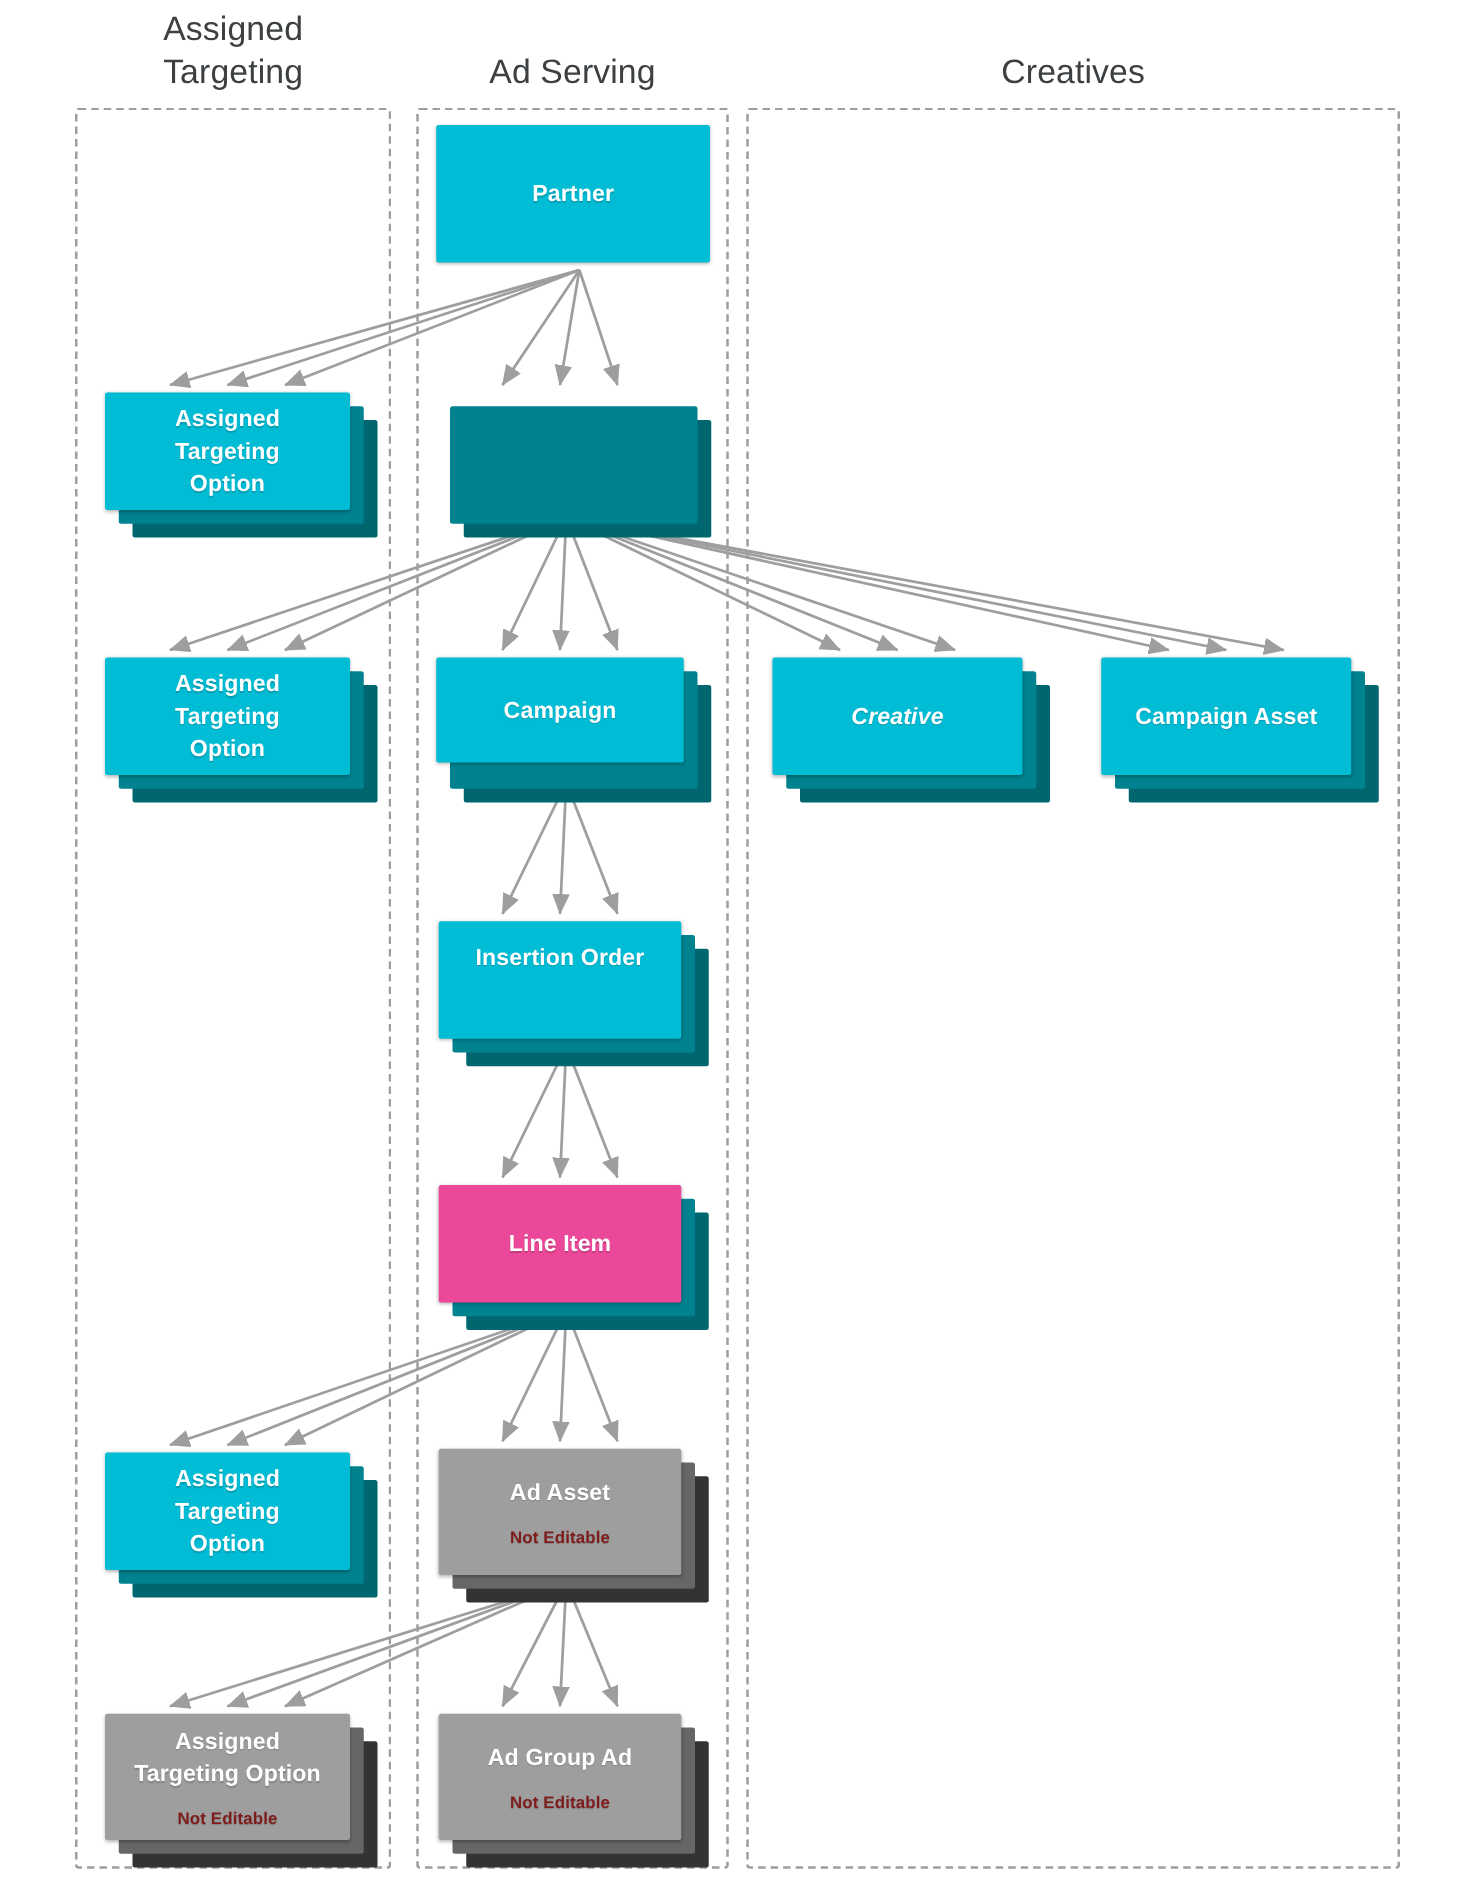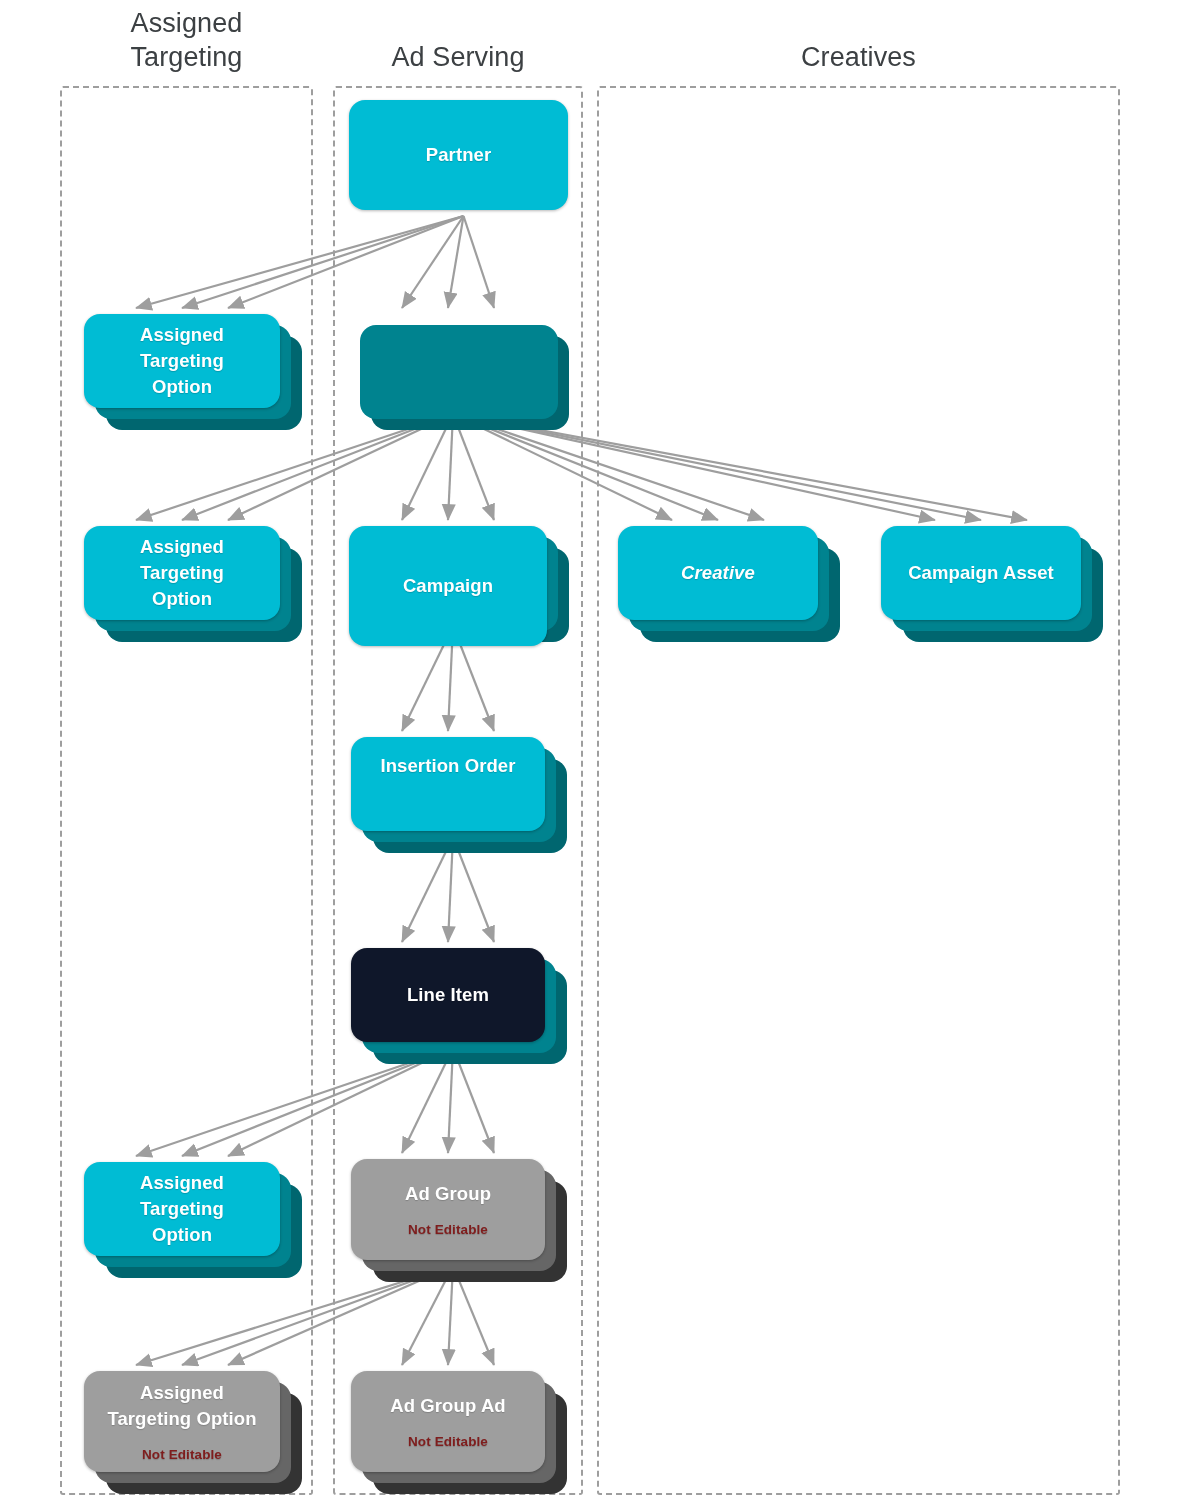--- a/index.html
+++ b/index.html
@@ -37,21 +37,21 @@
     top: 0;
     width: 1184px;
     height: 1508px;
     pointer-events: none;
   }
   .node {
     position: absolute;
   }
   .card {
     position: absolute;
-    border-radius: 16px;
+    border-radius: 2px;
     box-sizing: border-box;
   }
   .card.front {
     display: flex;
     flex-direction: column;
     align-items: center;
     justify-content: center;
     box-shadow: 0 1px 3px rgba(0,0,0,0.28);
   }
   .card-title {
@@ -171,21 +171,21 @@
           <div class="card-title">
             <div>Assigned</div>
             <div>Targeting</div>
             <div>Option</div>
           </div>
         </div>
       </div>
       <div class="node" style="left: 349px; top: 526px; width: 224px; height: 120px;">
         <div class="card" style="left: 22px; top: 22px; width: 198px; height: 94px; background: rgb(0, 102, 111);"></div>
         <div class="card" style="left: 11px; top: 11px; width: 198px; height: 94px; background: rgb(0, 131, 143);"></div>
-        <div class="card front" style="left: 0px; top: 0px; width: 198px; height: 120px; background: rgb(0, 188, 212);">
+        <div class="card front" style="left: 0px; top: 0px; width: 198px; height: 84px; background: rgb(0, 188, 212);">
           <div class="card-title">
             <div>Campaign</div>
           </div>
         </div>
       </div>
       <div class="node" style="left: 618px; top: 526px; width: 226px; height: 120px; font-style: italic;">
         <div class="card" style="left: 22px; top: 22px; width: 200px; height: 94px; background: rgb(0, 102, 111);"></div>
         <div class="card" style="left: 11px; top: 11px; width: 200px; height: 94px; background: rgb(0, 131, 143);"></div>
         <div class="card front" style="left: 0px; top: 0px; width: 200px; height: 94px; background: rgb(0, 188, 212);">
           <div class="card-title">
@@ -207,21 +207,21 @@
         <div class="card" style="left: 11px; top: 11px; width: 194px; height: 94px; background: rgb(0, 131, 143);"></div>
         <div class="card front" style="left: 0px; top: 0px; width: 194px; height: 94px; background: rgb(0, 188, 212); justify-content: flex-start; padding-top: 16px;">
           <div class="card-title">
             <div>Insertion Order</div>
           </div>
         </div>
       </div>
       <div class="node" style="left: 351px; top: 948px; width: 220px; height: 120px;">
         <div class="card" style="left: 22px; top: 22px; width: 194px; height: 94px; background: rgb(0, 102, 111);"></div>
         <div class="card" style="left: 11px; top: 11px; width: 194px; height: 94px; background: rgb(0, 131, 143);"></div>
-        <div class="card front" style="left: 0px; top: 0px; width: 194px; height: 94px; background: #0f172a;">
+        <div class="card front" style="left: 0px; top: 0px; width: 194px; height: 94px; background: #ec4899;">
           <div class="card-title">
             <div>Line Item</div>
           </div>
         </div>
       </div>
       <div class="node" style="left: 84px; top: 1162px; width: 222px; height: 120px;">
         <div class="card" style="left: 22px; top: 22px; width: 196px; height: 94px; background: rgb(0, 102, 111);"></div>
         <div class="card" style="left: 11px; top: 11px; width: 196px; height: 94px; background: rgb(0, 131, 143);"></div>
         <div class="card front" style="left: 0px; top: 0px; width: 196px; height: 94px; background: rgb(0, 188, 212);">
           <div class="card-title">
@@ -229,21 +229,21 @@
             <div>Targeting</div>
             <div>Option</div>
           </div>
         </div>
       </div>
       <div class="node" style="left: 351px; top: 1159px; width: 220px; height: 127px;">
         <div class="card" style="left: 22px; top: 22px; width: 194px; height: 101px; background: rgb(51, 51, 51);"></div>
         <div class="card" style="left: 11px; top: 11px; width: 194px; height: 101px; background: rgb(102, 102, 102);"></div>
         <div class="card front" style="left: 0px; top: 0px; width: 194px; height: 101px; background: rgb(158, 158, 158);">
           <div class="card-title">
-            <div>Ad Group</div>
+            <div>Ad Asset</div>
           </div>
           <div class="card-sub">Not Editable</div>
         </div>
       </div>
       <div class="node" style="left: 84px; top: 1371px; width: 222px; height: 127px;">
         <div class="card" style="left: 22px; top: 22px; width: 196px; height: 101px; background: rgb(51, 51, 51);"></div>
         <div class="card" style="left: 11px; top: 11px; width: 196px; height: 101px; background: rgb(102, 102, 102);"></div>
         <div class="card front" style="left: 0px; top: 0px; width: 196px; height: 101px; background: rgb(158, 158, 158);">
           <div class="card-title">
             <div>Assigned</div>

